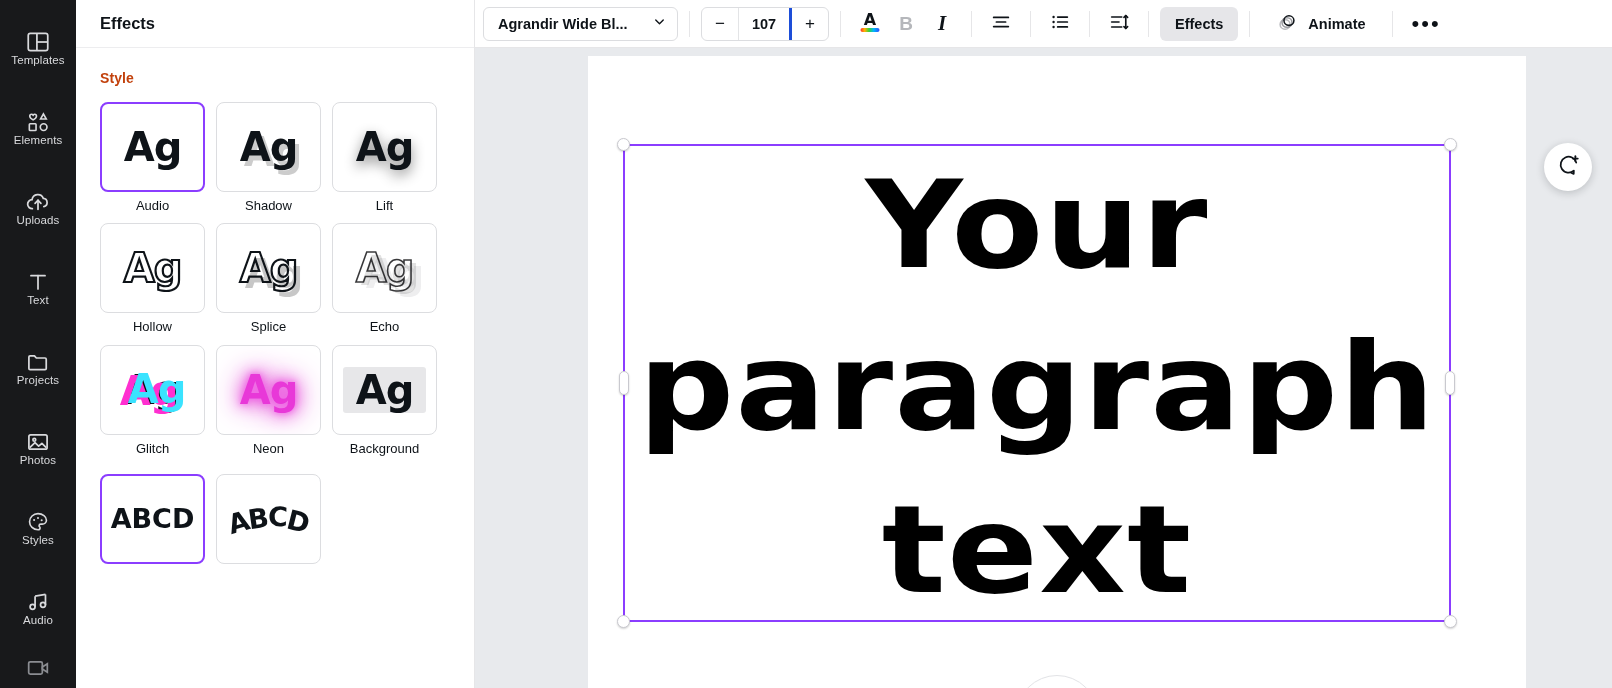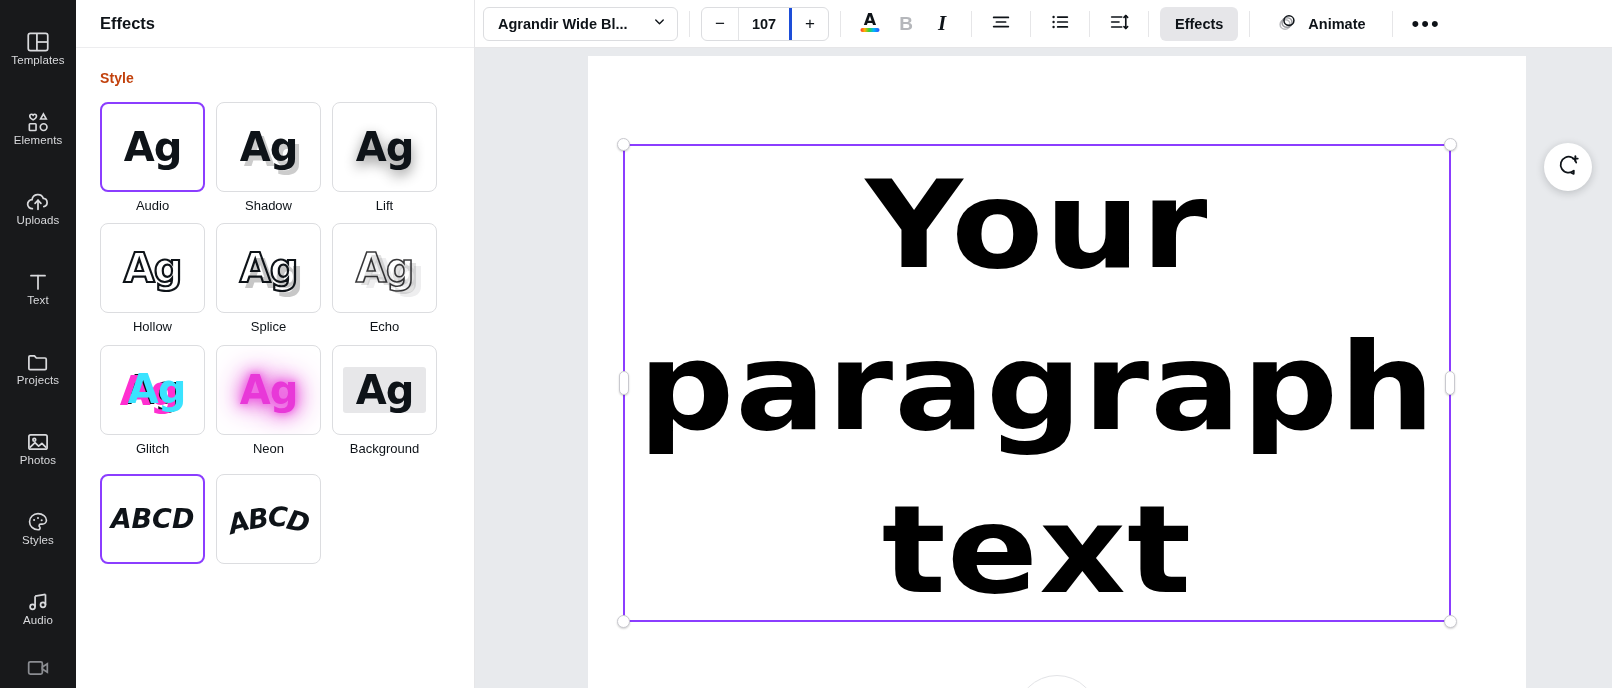--- a/index.html
+++ b/index.html
@@ -90,21 +90,20 @@
   .ag-neon {
     color: #e838d8;
     text-shadow: 0 0 6px #f06be6, 0 0 16px #e838d8, 0 0 30px #d21ec6;
   }
   .ag-bg-wrap {
     background: #e7e7e9; padding: 3px 13px; border-radius: 3px;
   }
   .shape-grid {
     display: grid; grid-template-columns: repeat(3, 105px);
     gap: 8px 11px;
-    font-style: italic;
   }
   .abcd {
     font-family: "DejaVu Sans", sans-serif;
     font-weight: bold; font-size: 27px; color: #0e1318; letter-spacing: 0px;
   }
   .abcd-curve span { display: inline-block; }
 
   
   #toolbar {
     position: absolute; left: 475px; top: 0; right: 0; height: 48px;

